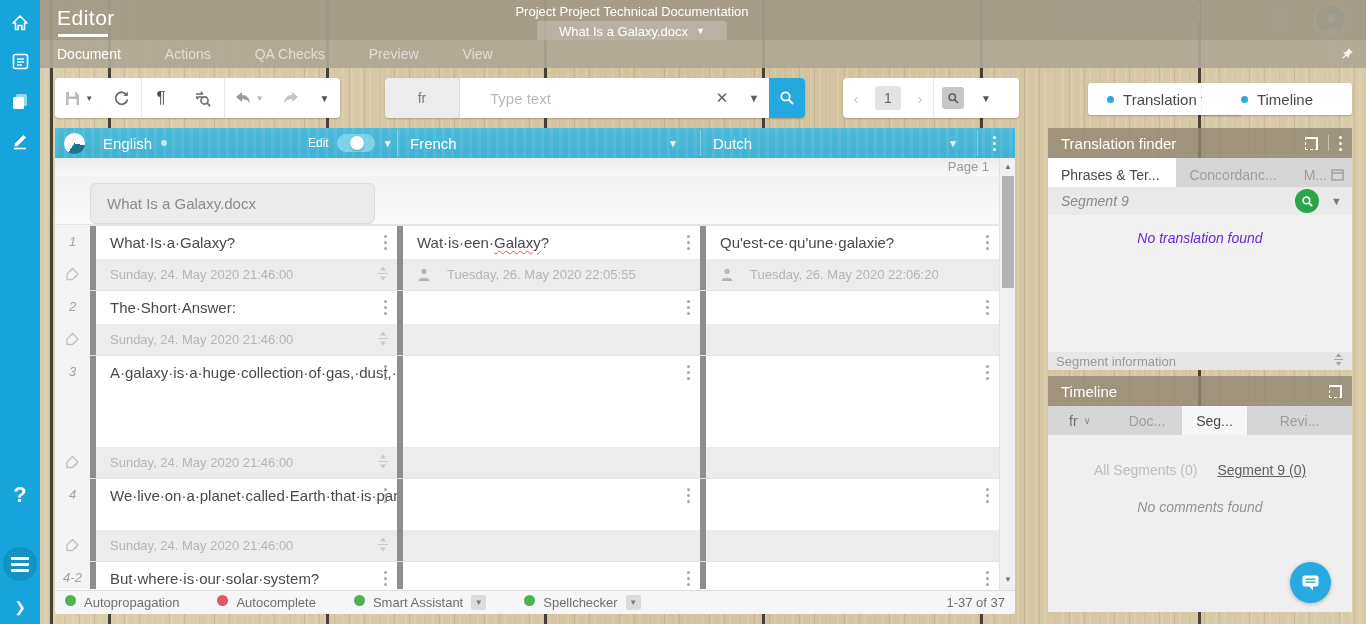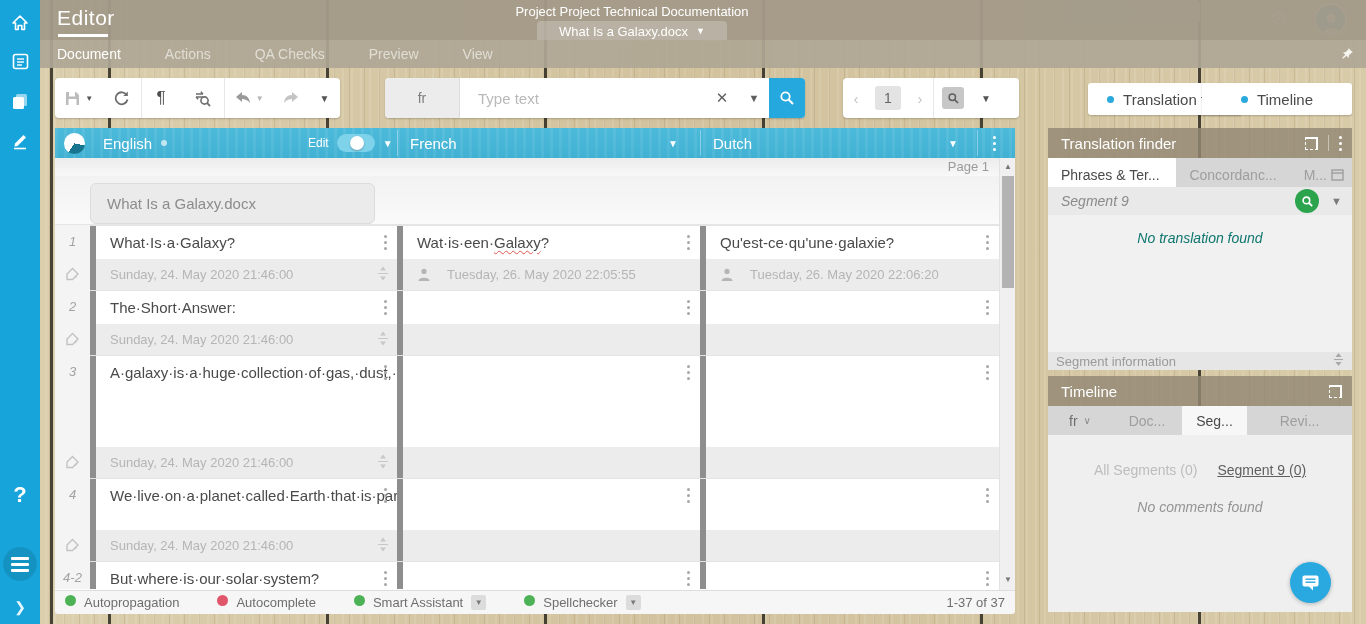--- a/index.html
+++ b/index.html
@@ -44,21 +44,21 @@
 
   
   .card { position:absolute; top:78px; height:40px; background:#fff; border-radius:4px; box-shadow:0 1px 2px rgba(0,0,0,0.2); display:flex; align-items:center; z-index:10; }
   .tb-btn { height:40px; display:flex; align-items:center; justify-content:center; cursor:pointer; }
   .tb-sep { width:1px; height:40px; background:#e8e8e8; }
   .pilcrow { font-size:17px; color:#4f4f4f; }
   .mini-car { font-size:8px; color:#555; margin-left:4px; }
   .mini-car.lt { color:#b5b5b5; }
   .fr-box { width:75px; height:40px; background:#ececec; border-right:1px solid #dcdcdc; border-radius:4px 0 0 4px;
     display:flex; align-items:center; justify-content:center; color:#7e7e7e; font-size:14px; cursor:pointer; }
-  .search-input { border:none; outline:none; flex:1; height:38px; font-size:15px; color:#555; padding-left:18px; font-family:"Liberation Sans",sans-serif; }
+  .search-input { border:none; outline:none; flex:1; height:38px; font-size:15px; color:#555; padding-left:30px; font-family:"Liberation Sans",sans-serif; }
   .search-input::placeholder { color:#b9b9b9; }
   .x-btn { color:#5f5f5f; font-size:15px; width:34px; text-align:center; cursor:pointer; }
   .chev-dn { color:#5f5f5f; font-size:11px; width:30px; text-align:center; cursor:pointer; }
   .go-search { width:36px; height:40px; background:#25a8dd; border-radius:0 4px 4px 0; display:flex; align-items:center; justify-content:center; cursor:pointer; }
   .page-box { width:26px; height:24px; background:#e3e3e3; border-radius:3px; color:#666; font-size:14px; display:flex; align-items:center; justify-content:center; margin:0 6px; }
   .nav-arrow { color:#c3c3c3; font-size:15px; width:26px; text-align:center; cursor:pointer; }
   .mini-mag { width:22px; height:22px; background:#c7c7c7; border-radius:3px; display:flex; align-items:center; justify-content:center; margin:0 8px; cursor:pointer; }
   .pg-car { color:#555; font-size:10px; width:28px; text-align:center; cursor:pointer; }
 
   
@@ -124,21 +124,21 @@
   .undock { width:13px; height:13px; border:1px dashed #fff; border-top:2px solid #fff; border-right:2px solid #fff; cursor:pointer; }
   .ph-sep { width:1px; height:16px; background:rgba(255,255,255,0.45); }
   .tf-tabs { position:absolute; left:1048px; top:158px; width:304px; height:29px; background:#d6d6d6; display:flex; }
   .tf-tab { height:34px; display:flex; align-items:center; font-size:14px; color:#9e9e9e; cursor:pointer; }
   .tf-tab.active { background:#fff; color:#4a4a4a; }
   .seg-line { position:absolute; left:1048px; top:187px; width:304px; height:28px; background:#e9e9e9; display:flex; align-items:center; padding:0 10px 0 13px; }
   .seg-line .lbl { font-style:italic; color:#8a8a8a; font-size:14px; }
   .green-search { margin-left:auto; width:24px; height:24px; border-radius:50%; background:#2ca44e; display:flex; align-items:center; justify-content:center; cursor:pointer; }
   .seg-chev { color:#7a7a7a; font-size:11px; margin-left:12px; cursor:pointer; }
   .tf-body { position:absolute; left:1048px; top:215px; width:304px; height:137px; background:#f1f1f1; text-align:center; }
-  .empty-msg { font-style:italic; color:#0f766e; font-size:14px; padding-top:15px; }
+  .empty-msg { font-style:italic; color:#6d28d9; font-size:14px; padding-top:15px; }
   .tf-foot { position:absolute; left:1048px; top:352px; width:304px; height:18px; background:#e6e6e6; color:#9a9a9a; font-size:13px;
     display:flex; align-items:center; padding:0 8px; cursor:pointer; }
   .tf-foot .expander { position:static; transform:none; margin-left:auto; }
 
   .tl-tabs { position:absolute; left:1048px; top:406px; width:304px; height:29px; background:#d6d6d6; display:flex; align-items:center; }
   .tl-lang { width:64px; color:#6e6e6e; font-size:14px; display:flex; align-items:center; justify-content:center; gap:6px; cursor:pointer; }
   .tl-lang .c { font-size:10px; color:#8a8a8a; }
   .tl-tab { height:29px; display:flex; align-items:center; justify-content:center; font-size:14px; color:#9e9e9e; cursor:pointer; }
   .tl-tab.active { background:#f7f7f7; color:#4a4a4a; }
   .tl-body { position:absolute; left:1048px; top:435px; width:304px; height:177px; background:#efefef; }

